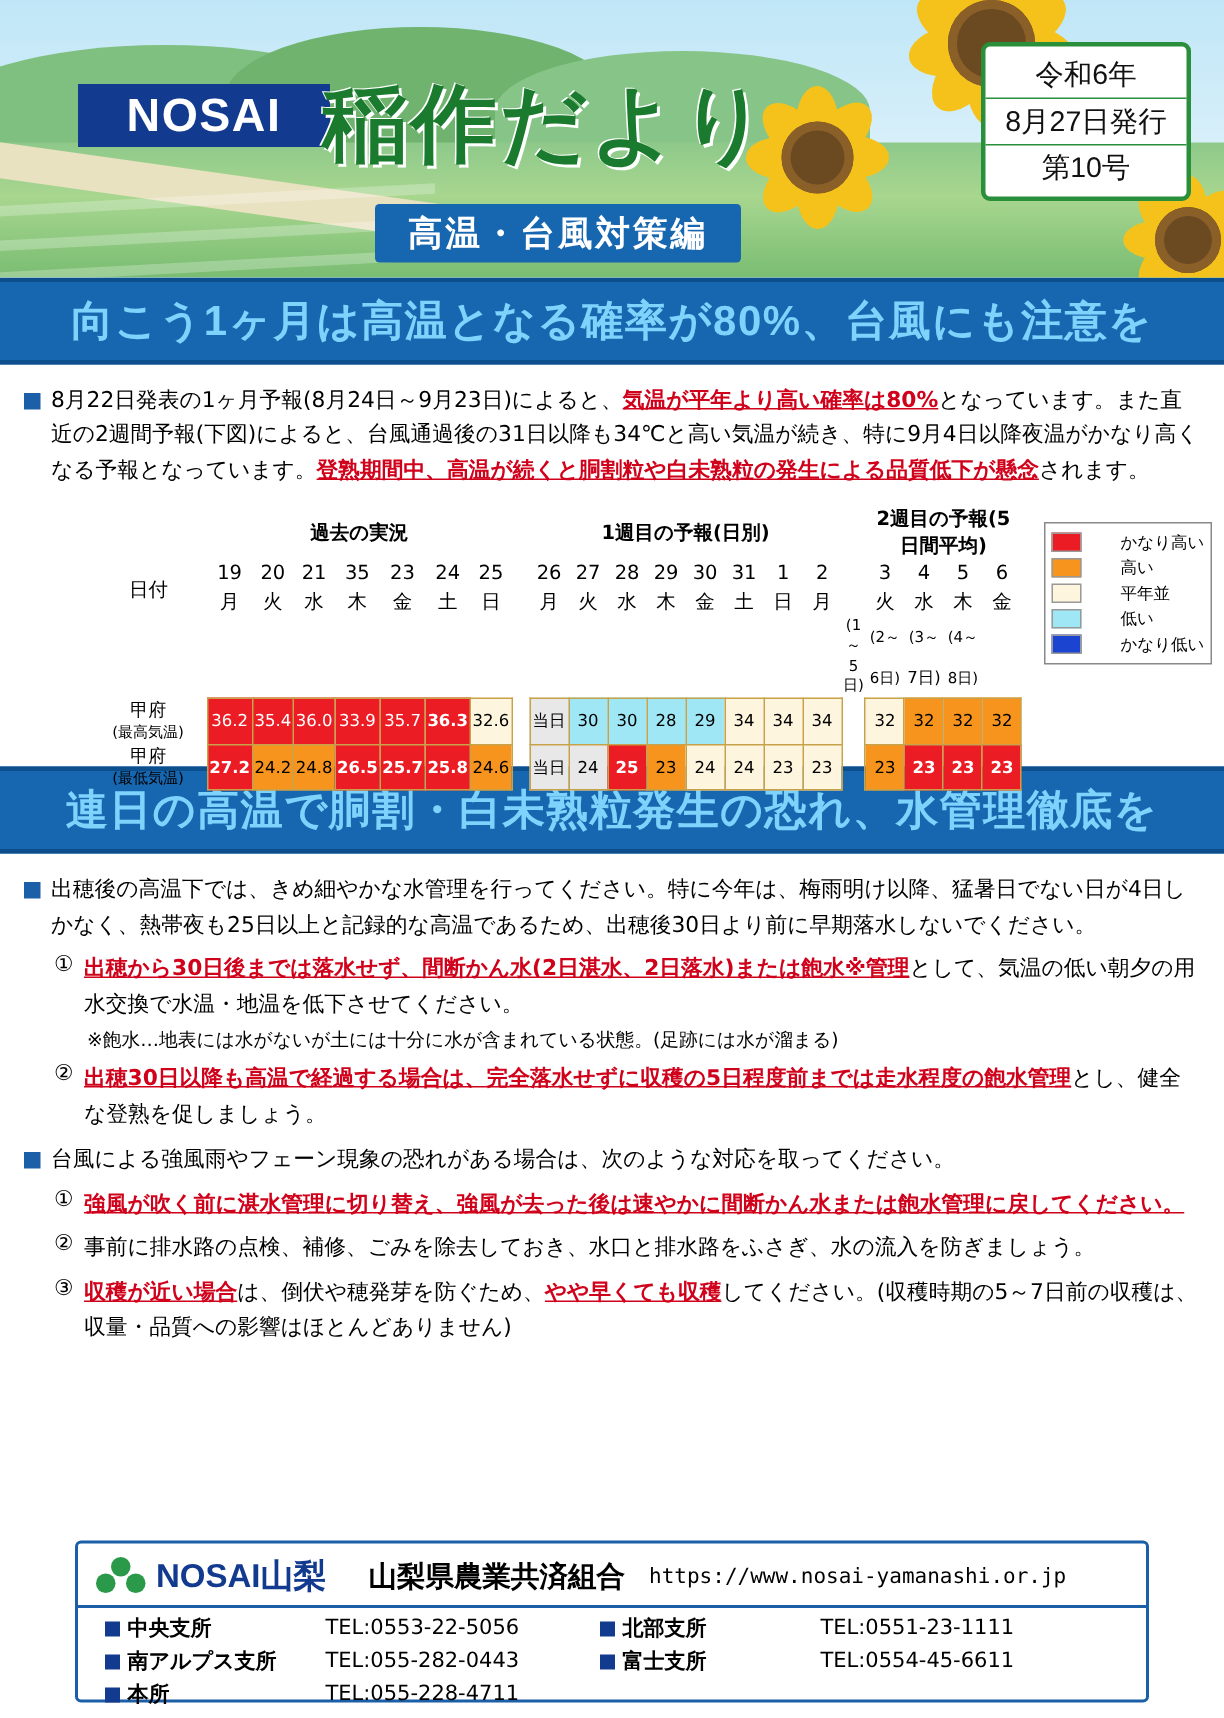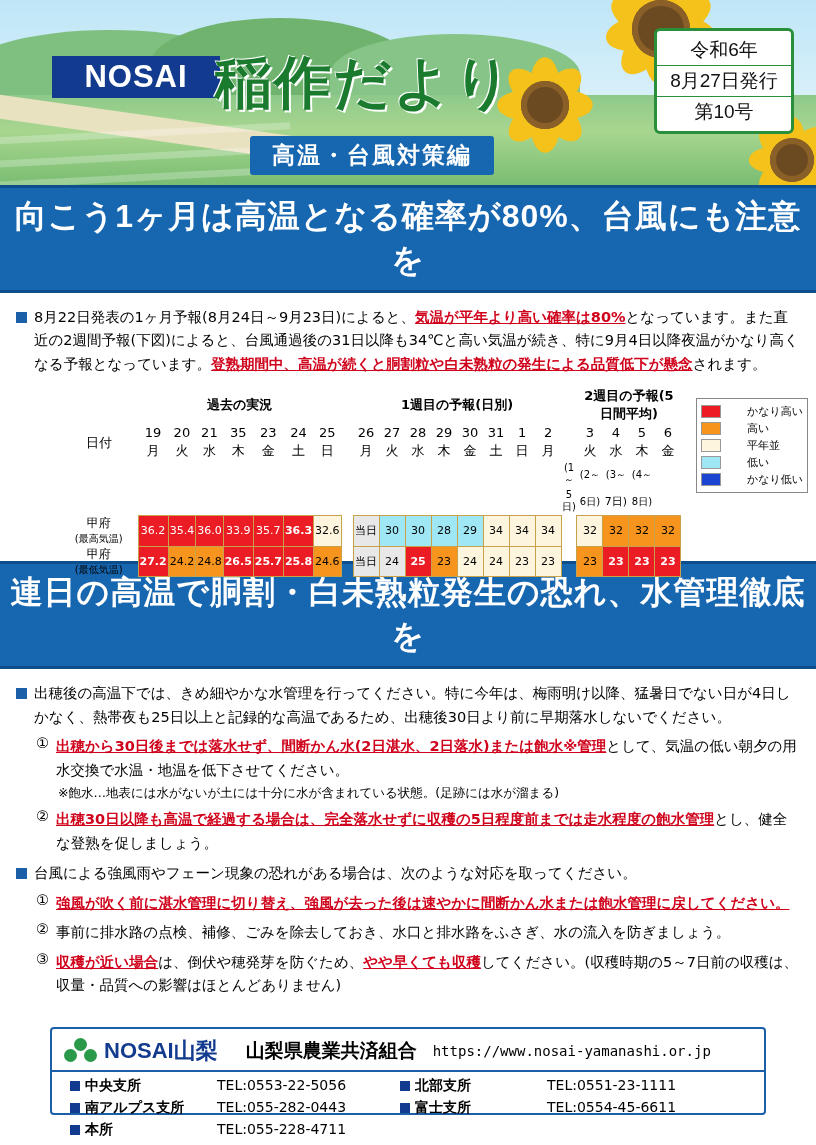--- a/index.html
+++ b/index.html
@@ -69,22 +69,22 @@
     background:#f5c21b; border-radius:50% 50% 50% 50%;
     transform-origin:0 0;
   }
   .sun .center {
     position:absolute; left:28%; top:28%; width:44%; height:44%;
     background:#6b4a22; border-radius:50%;
     box-shadow:inset 0 0 0 6px #8a6028;
   }
   
   .banner {
-    width:816px; background:#1766b0; color:#ffffff;
-    text-align:center; font-size:32px; font-weight:bold;
+    width:816px; background:#1766b0; color:#7dd3fc;
+    text-align:center; font-size:28px; font-weight:bold;
     padding:7px 0; letter-spacing:1px;
     border-top:3px solid #0d4e8c; border-bottom:3px solid #0d4e8c;
   }
   .section { padding:6px 16px 0 16px; }
   
   .bullet-row { display:flex; margin-top:7px; }
   .sq {
     width:11px; height:11px; background:#1a5fa8; margin:6px 7px 0 0; flex:none;
   }
   .ptext {
@@ -105,21 +105,21 @@
   }
   .hdr { font-size:13px; }
   .legend {
     position:absolute; right:8px; top:12px; border:1px solid #888; background:#fff;
     padding:3px 4px; font-size:11px;
   }
   .legend div { display:flex; align-items:center; margin:2px 0;gap:21px; }
   .legend span.sw { width:20px; height:13px; display:inline-block; margin-right:5px; border:1px solid #999; }
   
   .footer {
-    position:absolute; left:50px; top:1027px; width:716px; height:88px;
+    position:absolute; left:50px; top:1027px; width:716px; height:108px;
     border:2px solid #1a5fa8; border-radius:4px; background:#fff;
   }
   .footer-top { display:flex; align-items:center; padding:7px 0 4px 12px; border-bottom:2px solid #1a5fa8; }
   .f-logo { font-size:22px; font-weight:bold; color:#123a8f; margin-left:6px; }
   .f-org { font-size:19px; font-weight:bold; margin-left:28px; }
   .f-url { font-size:14px; margin-left:16px; font-family:"DejaVu Sans Mono", monospace; }
   .branches { display:flex; font-size:14px; padding:5px 0 0 18px; font-family:"DejaVu Sans",sans-serif;}
   .branches .col { width:330px; }
   .branch { display:flex; margin-bottom:4px; }
   .bsq { width:10px;height:10px;background:#123a8f; margin:4px 5px 0 0; flex:none;}

